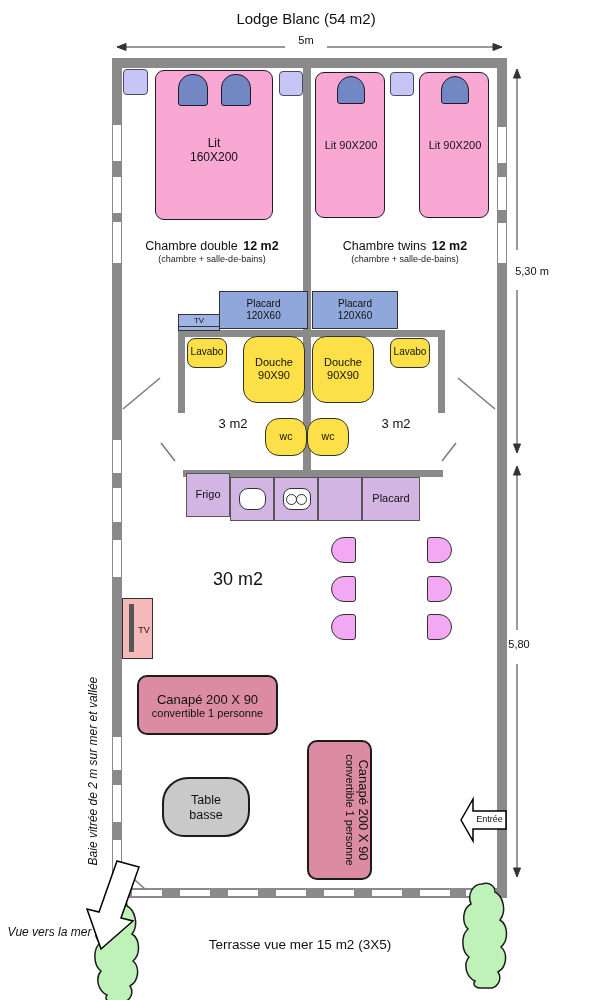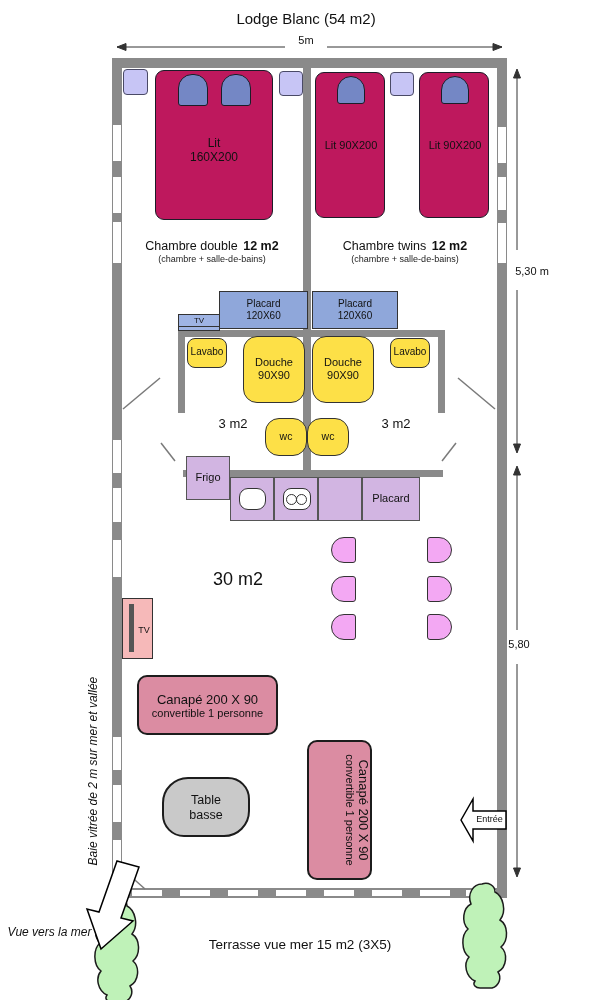--- a/index.html
+++ b/index.html
@@ -1,21 +1,21 @@
 <!DOCTYPE html>
 <html><head>
 <meta charset="utf-8">
 <style>
   html,body{margin:0;padding:0;background:#fff;}
   .plan{position:relative;width:612px;height:1000px;background:#fff;overflow:hidden;
         font-family:"Liberation Sans",sans-serif;color:#111;}
   .wall{position:absolute;background:#8a8a8a;}
   .win{position:absolute;background:#ffffff;}
   .furn{position:absolute;box-sizing:border-box;}
-  .bed{background:#be185d;border:1.5px solid #1c1c28;border-radius:9px;}
+  .bed{background:#f9a8d4;border:1.5px solid #1c1c28;border-radius:9px;}
   .pillow{background:#7487c5;border:1.5px solid #1c1c28;border-radius:14px 14px 3px 3px;}
   .nstand{background:#c7c5f5;border:1px solid #4a4a66;border-radius:4px;}
   .blueunit{background:#8fa7da;border:1.2px solid #333;}
   .orange{background:#fde047;border:1.5px solid #333;}
   .counter{background:#d2b5e2;border:1px solid #555;}
   .chair{background:#f3a8f3;border:1.5px solid #333;}
   .canape{background:#db8ca2;border:2px solid #1c1c1c;border-radius:10px;}
   .lbl{position:absolute;text-align:center;line-height:1.18;color:#111;}
   .sub{color:#222;}
   .it{font-style:italic;}
@@ -138,21 +138,21 @@
   <div class="lbl" style="left:203px;top:416px;width:60px;font-size:13px;">3 m2</div>
   <div class="lbl" style="left:366px;top:416px;width:60px;font-size:13px;">3 m2</div>
 
   <div class="furn orange z7" style="left:265px;top:418px;width:42px;height:38px;border-radius:14px;position:absolute;z-index:7;">
     <div class="lbl" style="left:0;top:11px;width:100%;font-size:10.5px;">wc</div>
   </div>
   <div class="furn orange z7" style="left:307px;top:418px;width:42px;height:38px;border-radius:14px;position:absolute;z-index:7;">
     <div class="lbl" style="left:0;top:11px;width:100%;font-size:10.5px;">wc</div>
   </div>
 
-  <div class="furn counter" style="left:186px;top:456px;width:44px;height:44px;">
+  <div class="furn counter" style="left:186px;top:473px;width:44px;height:44px;">
     <div class="lbl" style="left:0;top:14px;width:100%;font-size:11px;">Frigo</div>
   </div>
   <div class="furn counter" style="left:230px;top:477px;width:44px;height:44px;">
     <div class="furn" style="left:8px;top:10px;width:27px;height:22px;background:#fff;border:1.5px solid #333;border-radius:9px;"></div>
   </div>
   <div class="furn counter" style="left:274px;top:477px;width:44px;height:44px;">
     <div class="furn" style="left:8px;top:10px;width:28px;height:22px;background:#fff;border:1.5px solid #333;border-radius:8px;">
       <div style="position:absolute;left:2px;top:5px;width:9px;height:9px;border:1.2px solid #333;border-radius:50%;"></div>
       <div style="position:absolute;left:12px;top:5px;width:9px;height:9px;border:1.2px solid #333;border-radius:50%;"></div>
     </div>

